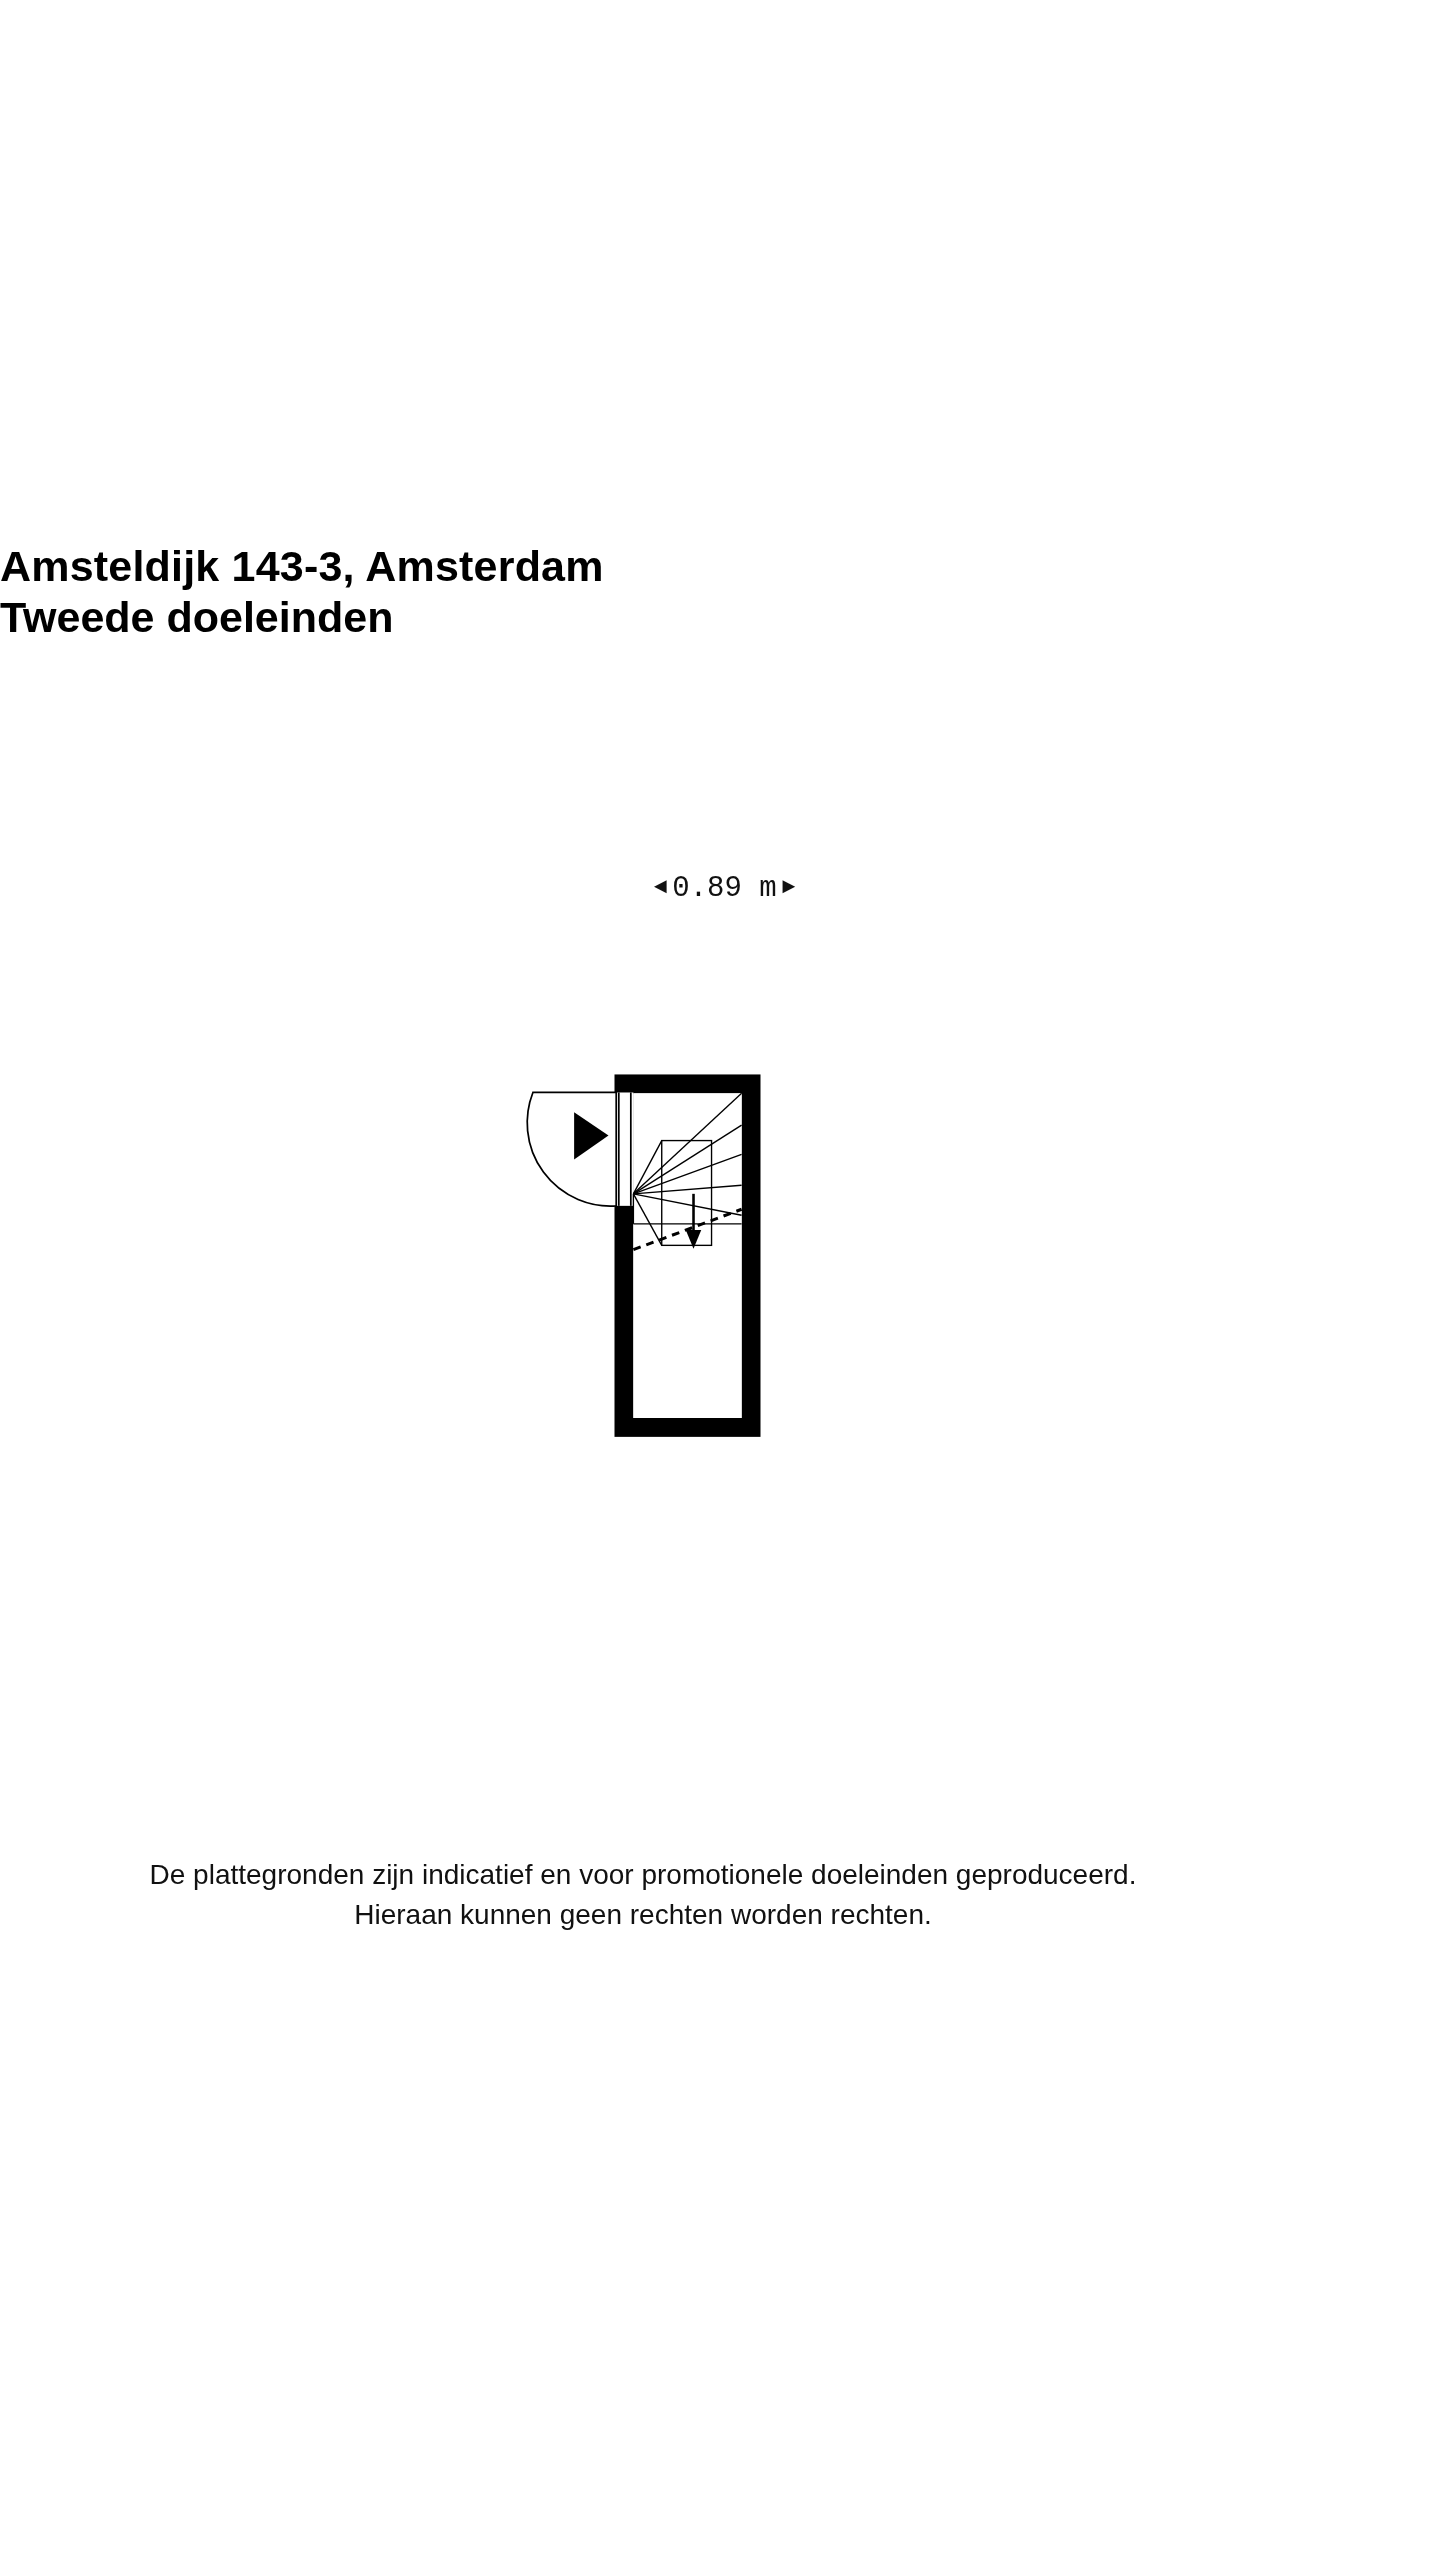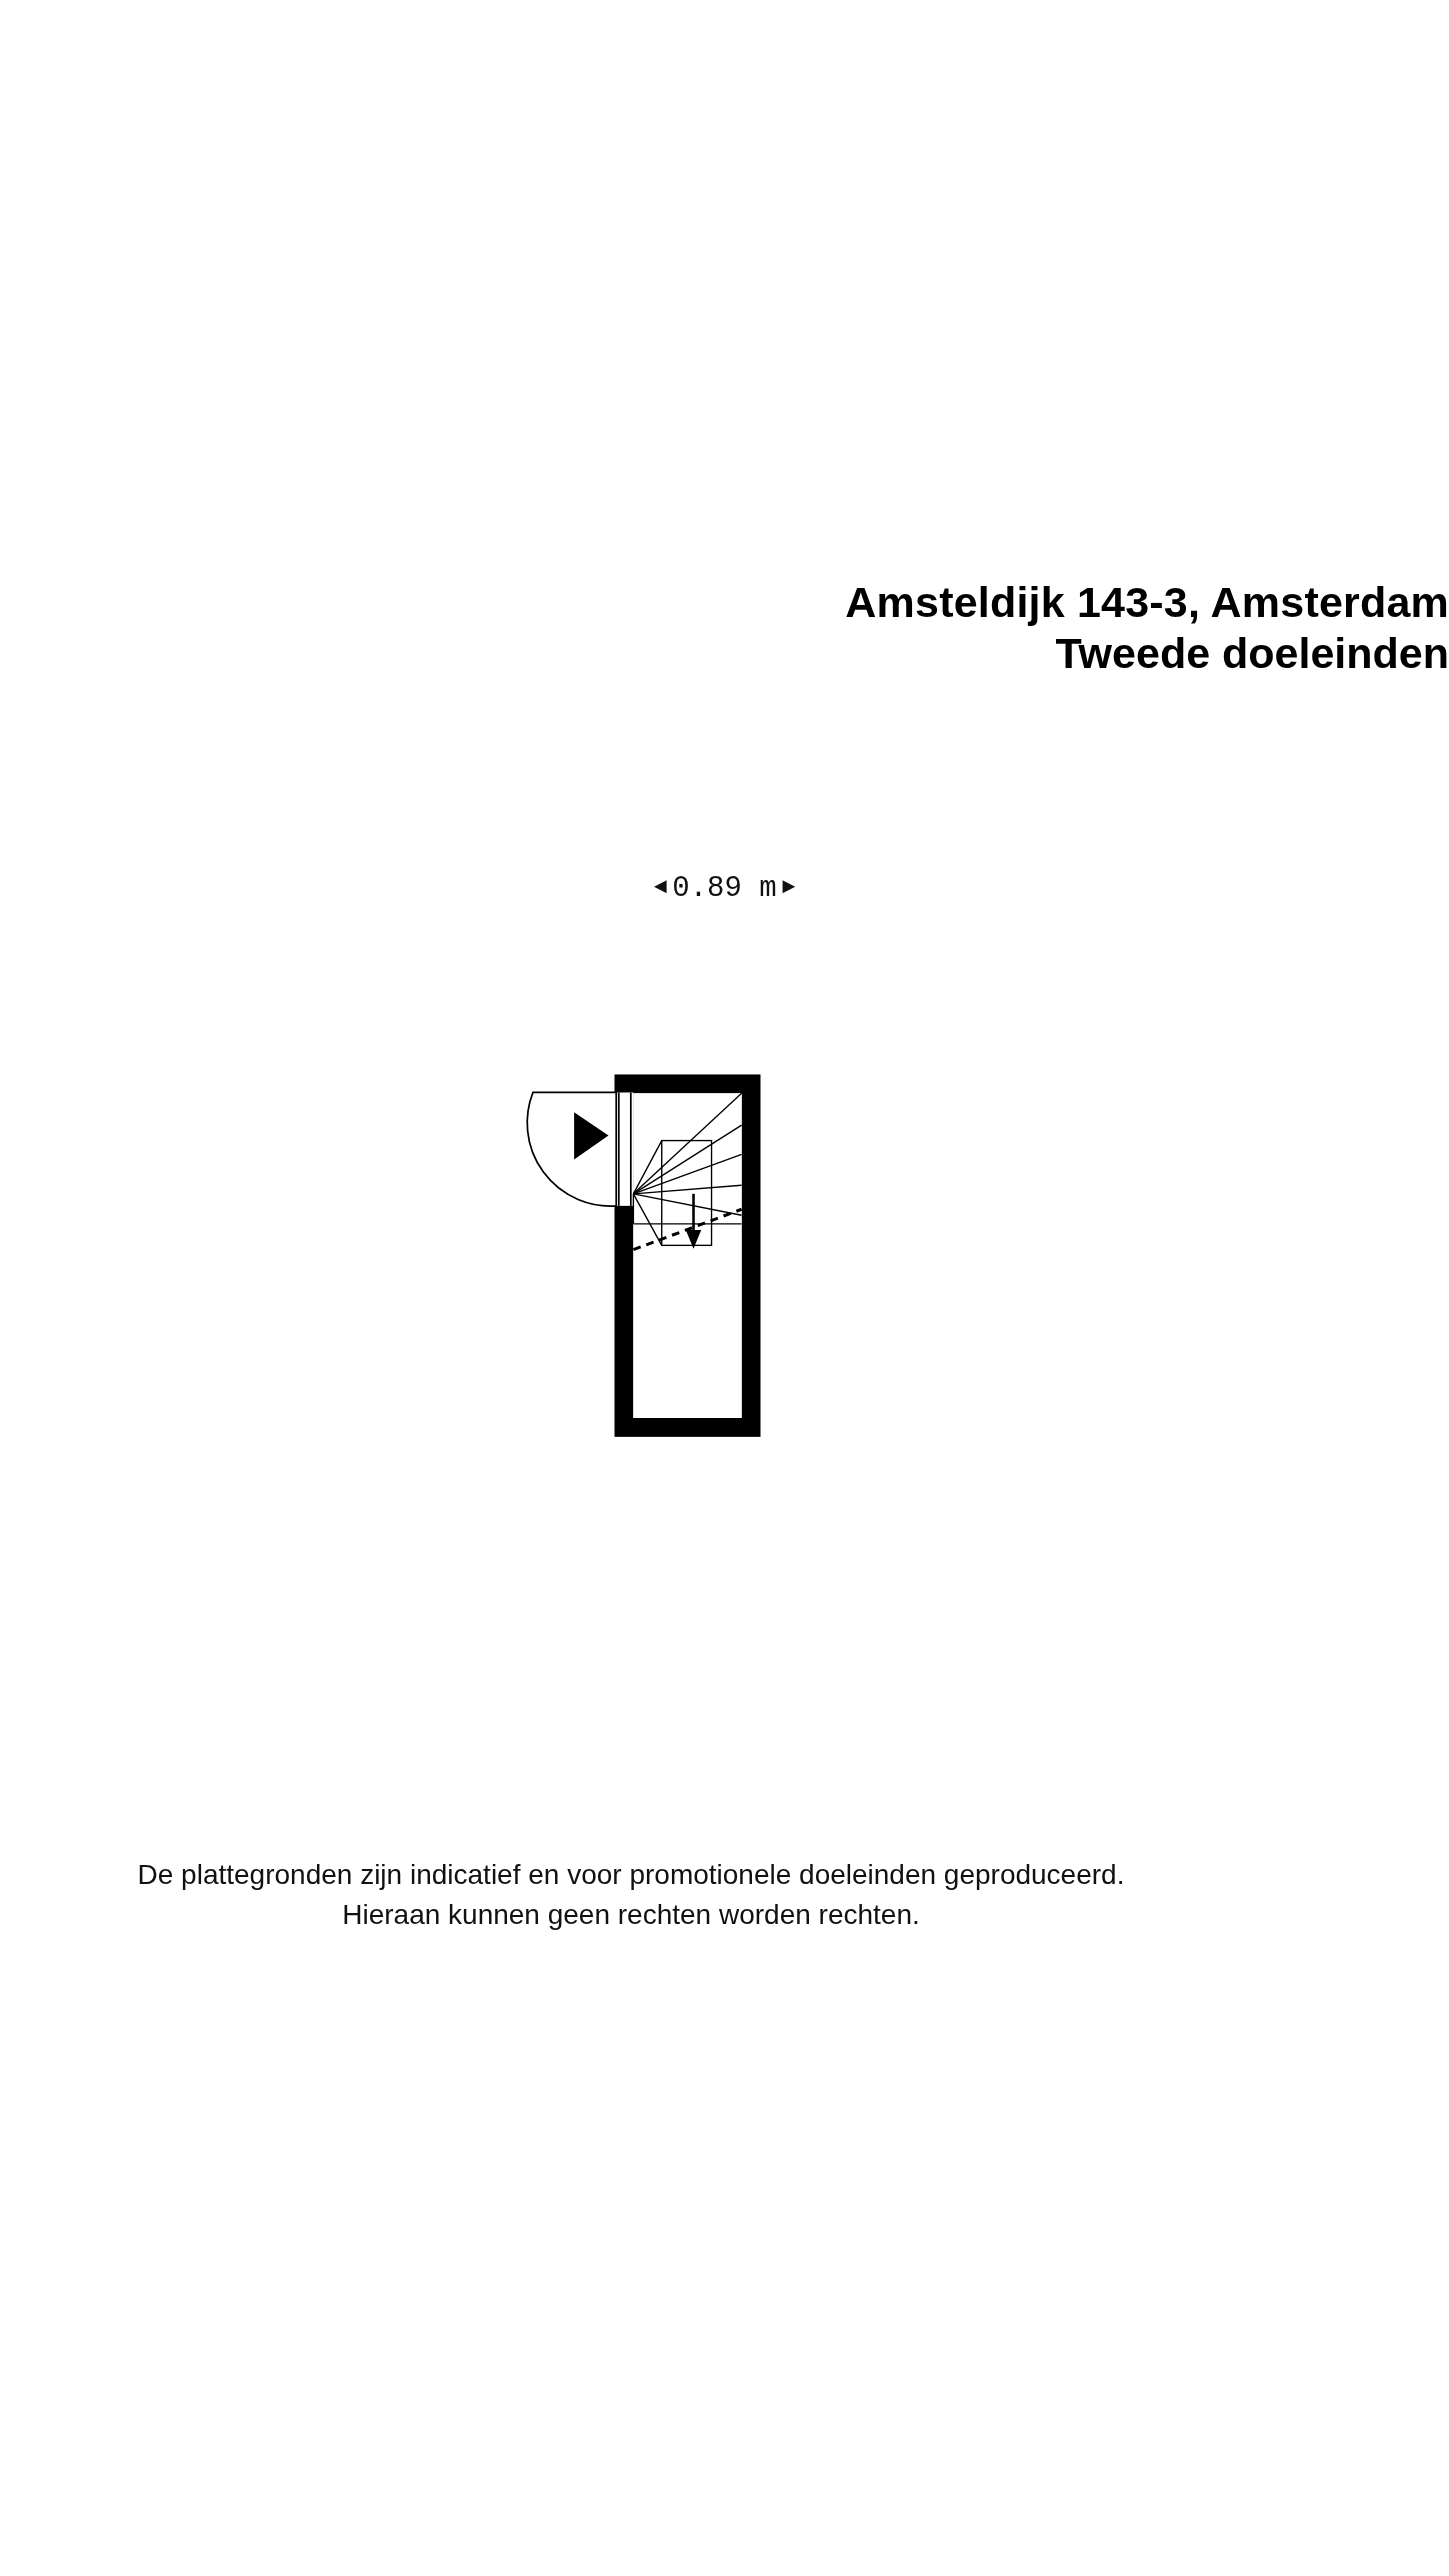--- a/index.html
+++ b/index.html
@@ -23,22 +23,21 @@
     width: 1449px;
     height: 2576px;
   }
 
   
   .title-block {
     position: absolute;
     left: 0;
     top: 541px;
     width: 1449px;
-    text-align: right;
-    margin-top: 36px;
+    text-align: left;
   }
   .title-line1 {
     font-size: 43px;
     font-weight: bold;
     letter-spacing: 0.2px;
     line-height: 1.18;
   }
   .title-line2 {
     font-size: 43px;
     font-weight: bold;
@@ -81,20 +80,21 @@
   
   .footer {
     position: absolute;
     left: 0;
     top: 1855px;
     width: 1262px;
     text-align: center;
     font-size: 28px;
     line-height: 1.42;
     color: #111111;
+    padding-left: 12px;
   }
   .footer div {
     white-space: nowrap;
   }
 </style>
 </head>
 <body>
 
 <div class="page">
 

